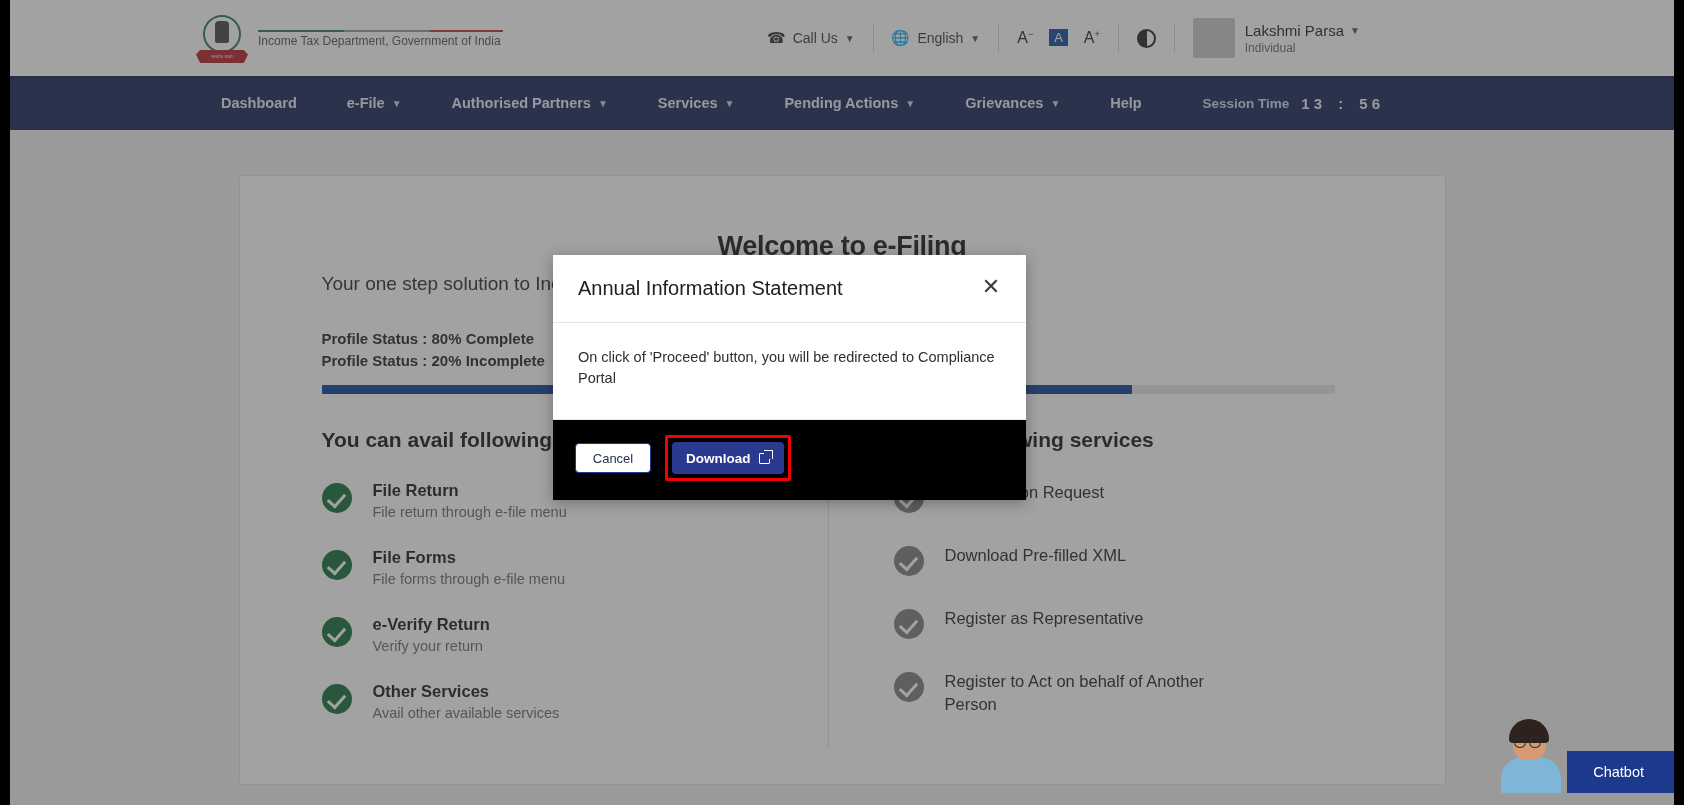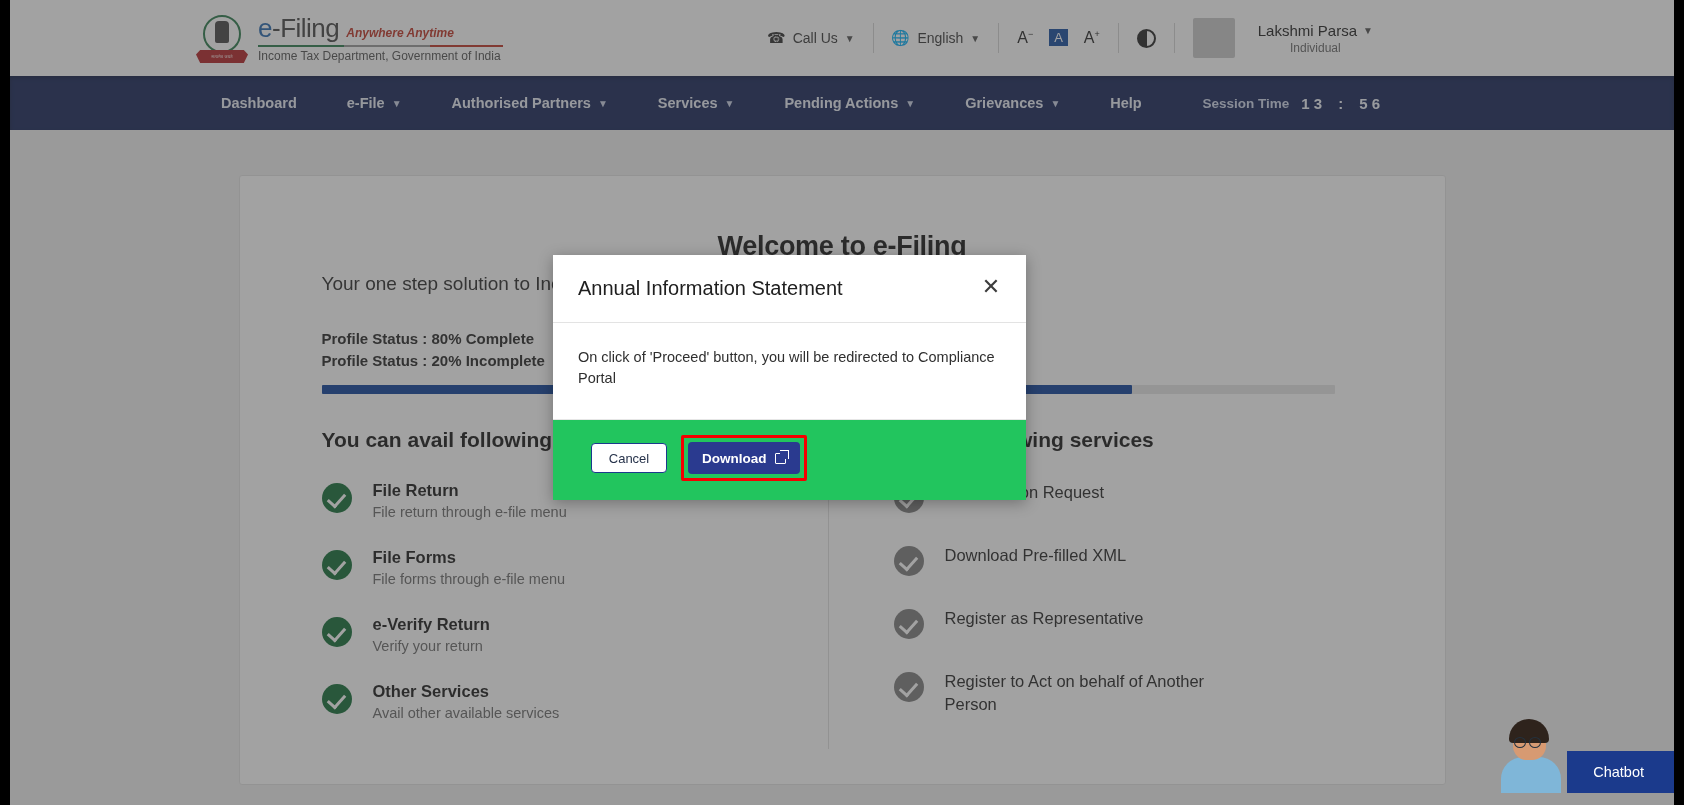--- a/index.html
+++ b/index.html
@@ -93,21 +93,21 @@
   .fs-item { font-size: 16px; color: #2a2a2a; position: relative; }
   .fs-item sup { font-size: 9px; }
   .fs-active {
     background: #1a4fa0; color: #fff; padding: 1px 5px; font-size: 13px;
   }
   .contrast {
     width: 19px; height: 19px; border-radius: 50%;
     border: 2px solid #2a2a2a;
     background: linear-gradient(to right, #2a2a2a 50%, #fff 50%);
   }
-  .user-block { display: flex; align-items: center; gap: 23px; padding-left: 18px; text-align: center; }
+  .user-block { display: flex; align-items: center; gap: 10px; padding-left: 18px; }
   .avatar { width: 42px; height: 40px; background: #c9c9c9; border-radius: 2px; }
   .uname { font-size: 15px; color: #262626; display: flex; align-items: center; gap: 6px;}
   .urole { font-size: 12px; color: #6b6b6b; margin-top: 2px; }
 
   
   .navbar {
     height: 54px; background: #1b2a5b;
     display: flex; align-items: center;
     box-shadow: inset 0 2px 4px rgba(0,0,0,.25);
   }
@@ -206,23 +206,23 @@
     padding: 0 22px 0 25px;
   }
   .modal-title { font-size: 20px; color: #202020; flex: 1; }
   .modal-close {
     font-size: 22px; color: #3c3c3c; line-height: 1;
     width: 26px; height: 26px; text-align: center;
   }
   .modal-body { padding: 24px 25px 30px 25px; }
   .modal-text { font-size: 14.5px; color: #2f2f2f; line-height: 21px; }
   .modal-foot {
-    background: #22c55e;
+    background: #000000;
     border-top: 1px solid #e6e6e6;
-    padding: 15px 25px 19px 38px;
+    padding: 15px 25px 19px 22px;
     display: flex; align-items: center; gap: 14px;
   }
   .btn-cancel {
     min-width: 76px; height: 30px;
     border: 1px solid #1b3a8c; border-radius: 4px;
     background: #fff; color: #26324a;
     font-size: 13px; font-family: inherit;
     display: flex; align-items: center; justify-content: center;
     padding: 0 12px;
   }
@@ -295,24 +295,20 @@
 
     <div class="topbar">
 
       <div class="logo-wrap">
         <div class="emblem">
           <div class="circ"></div>
           <div class="lion"></div>
           <div class="ribbon">सत्यमेव जयते</div>
         </div>
         <div class="logo-text">
-          <div class="logo-row1">
-            <span class="efiling"><span class="dash">e</span>-Filing</span>
-            <span class="tagline">Anywhere Anytime</span>
-          </div>
           <div class="logo-rule"></div>
           <div class="logo-sub">Income Tax Department, Government of India</div>
         </div>
       </div>
 
       <div class="header-tools">
         <div class="htool">
           <span class="glyph">☎</span>
           <span>Call Us</span>
           <span class="chev">▼</span>

